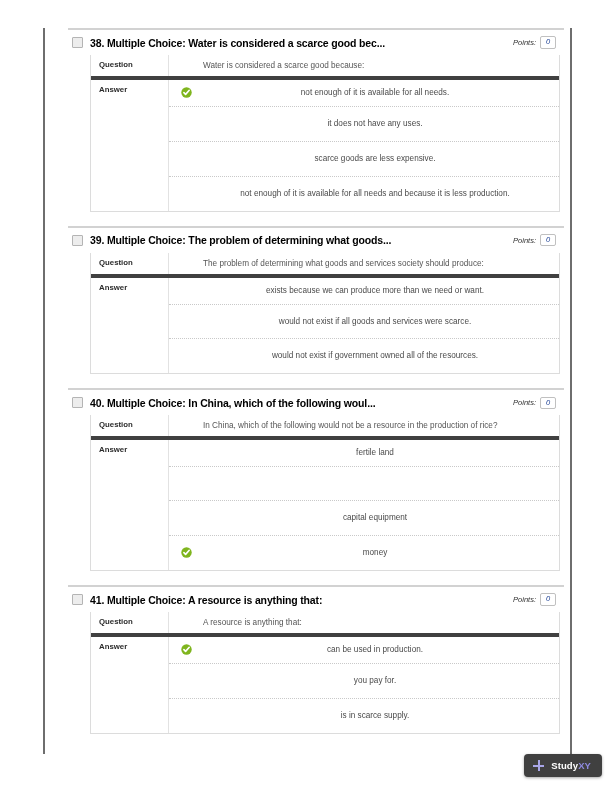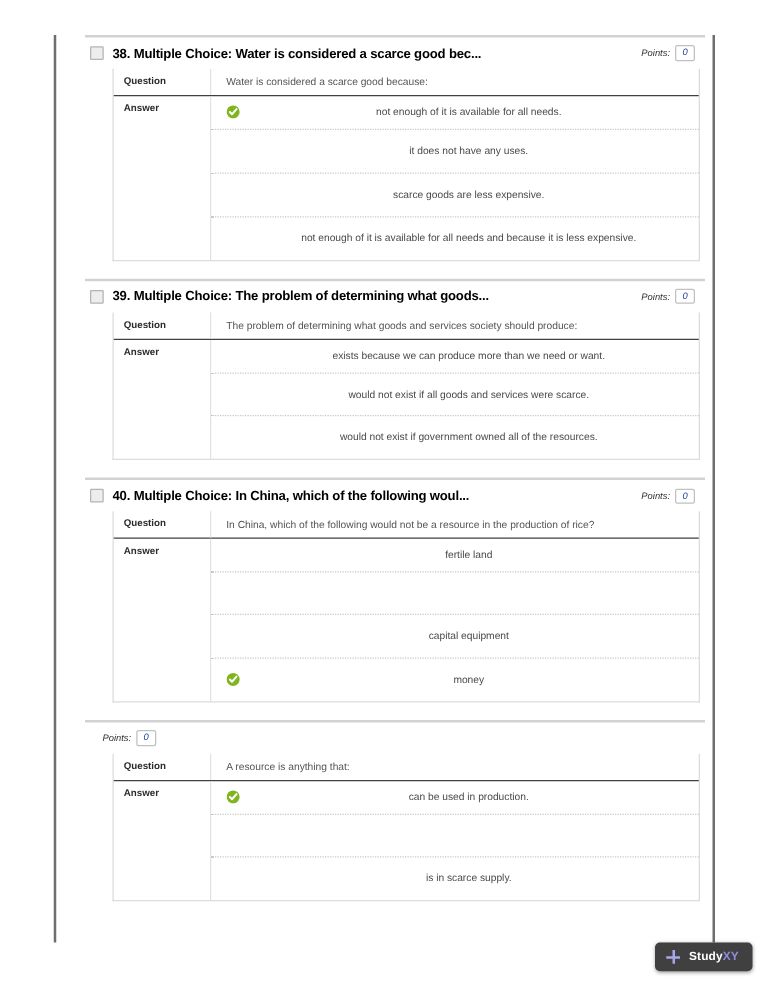--- a/index.html
+++ b/index.html
@@ -99,21 +99,22 @@
     border: 1px solid #dcdcdc;
     border-top: none;
     margin: 0 4px 0 22px;
     background: #ffffff;
   }
   .q-row {
     display: flex;
     align-items: flex-start;
   }
   .q-row-question {
-    border-bottom: 1px solid #404040;
+    border-bottom: 4px solid #404040;
+    gap: 22px;
   }
   .q-label-cell {
     flex: 0 0 78px;
     box-sizing: border-box;
     padding: 5px 0 5px 8px;
     font-size: 7.8px;
     font-weight: bold;
     color: #2b2b2b;
     border-right: 1px solid #e2e2e2;
     align-self: stretch;
@@ -234,21 +235,21 @@
             <div class="answer-row tall">
               <div class="answer-mark"></div>
               <div class="answer-text">it does not have any uses.</div>
             </div>
             <div class="answer-row tall">
               <div class="answer-mark"></div>
               <div class="answer-text">scarce goods are less expensive.</div>
             </div>
             <div class="answer-row tall">
               <div class="answer-mark"></div>
-              <div class="answer-text">not enough of it is available for all needs and because it is less expensive.</div>
+              <div class="answer-text">not enough of it is available for all needs and because it is less production.</div>
             </div>
           </div>
         </div>
       </div>
     </div>
     <div class="question-block">
       <div class="q-header">
         <div class="q-header-left">
           <div class="q-checkbox"></div>
           <div class="q-title">39. Multiple Choice: The problem of determining what goods...</div>
@@ -320,20 +321,24 @@
                 </svg>
               </div>
               <div class="answer-text">money</div>
             </div>
           </div>
         </div>
       </div>
     </div>
     <div class="question-block">
       <div class="q-header">
+        <div class="q-header-left">
+          <div class="q-checkbox"></div>
+          <div class="q-title">41. Multiple Choice: A resource is anything that:</div>
+        </div>
         <div class="q-points">
           <span class="q-points-label">Points:</span>
           <span class="q-points-value">0</span>
         </div>
       </div>
       <div class="q-table">
         <div class="q-row q-row-question">
           <div class="q-label-cell">Question</div>
           <div class="q-text-cell">A resource is anything that:</div>
         </div>
@@ -344,20 +349,21 @@
               <div class="answer-mark">
                 <svg width="11" height="11" viewBox="0 0 11 11">
                   <circle cx="5.5" cy="5.5" r="5.2" fill="#7FB51E"></circle>
                   <path d="M2.9 5.6 L4.6 7.4 L8.2 3.3" stroke="#ffffff" stroke-width="1.6" fill="none" stroke-linecap="round" stroke-linejoin="round"></path>
                 </svg>
               </div>
               <div class="answer-text">can be used in production.</div>
             </div>
             <div class="answer-row tall">
               <div class="answer-mark"></div>
+              <div class="answer-text">you pay for.</div>
             </div>
             <div class="answer-row tall">
               <div class="answer-mark"></div>
               <div class="answer-text">is in scarce supply.</div>
             </div>
           </div>
         </div>
       </div>
     </div>
   </div>

